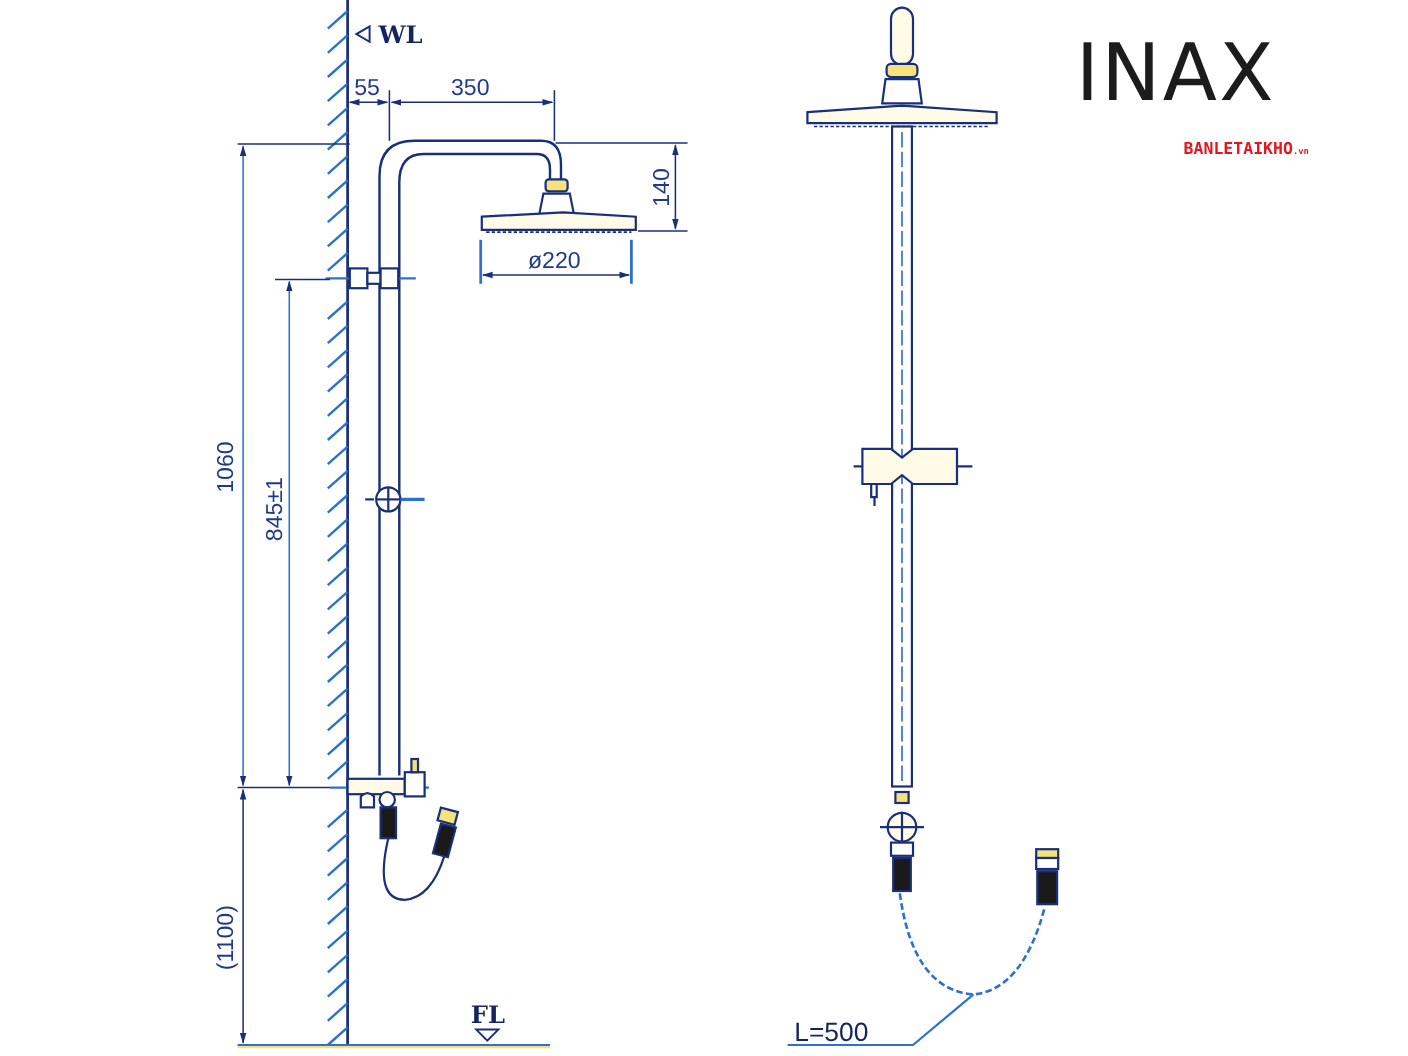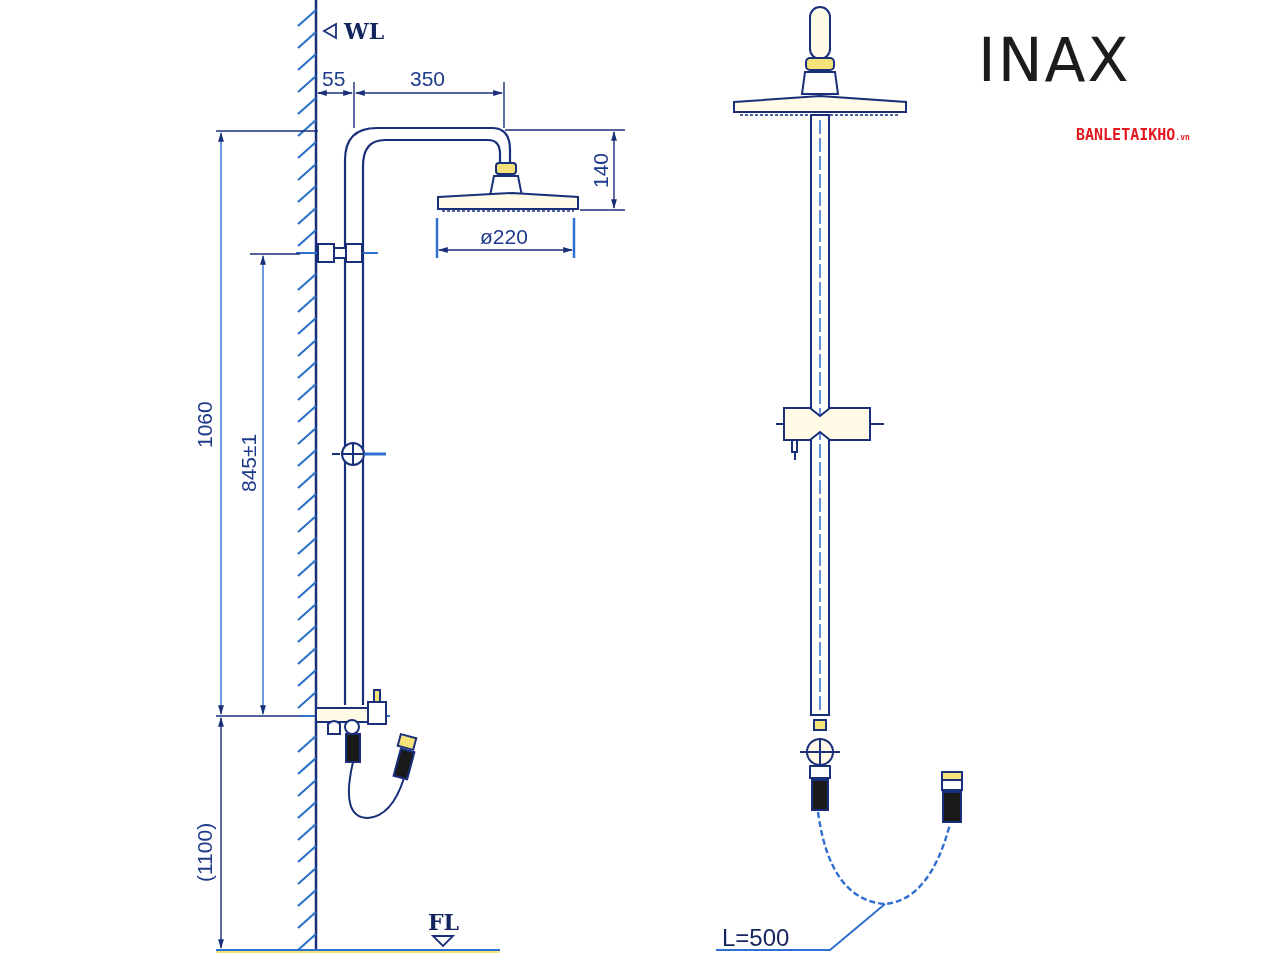--- a/index.html
+++ b/index.html
@@ -1,20 +1,20 @@
 <!DOCTYPE html>
 <html><head>
   <meta charset="utf-8">
   <style>
     html, body { margin: 0; padding: 0; background: #ffffff; }
     body { width: 1280px; height: 960px; overflow: hidden; position: relative; font-family: "Liberation Sans", sans-serif; }
     #canvas { position: absolute; left: 0; top: 0; width: 1280px; height: 960px; }
     .dim { font-family: "Liberation Sans", sans-serif; font-size: 21px; fill: #1f3a8a; }
     .serif-lbl { font-family: "DejaVu Serif", serif; font-size: 22px; font-weight: bold; fill: #14245e; }
-    .logo { position: absolute; left: 978px; top: 30px; font-family: "DejaVu Sans", sans-serif; font-size: 60px; font-weight: 500; color: #1c1c1c; letter-spacing: 2px; line-height: 1; }
+    .logo { position: absolute; left: 978px; top: 30px; font-family: "DejaVu Sans", sans-serif; font-size: 72px; font-weight: 500; color: #1c1c1c; letter-spacing: 2px; line-height: 1; }
     .logo-sub { position: absolute; left: 1076px; top: 126px; font-family: "DejaVu Sans Mono", monospace; font-weight: bold; font-size: 15px; color: #e3171f; letter-spacing: 0px; }
     .logo-sub small { font-size: 8px; }
   </style>
 </head>
 <body>
 
 <div class="logo">INAX</div>
 <div class="logo-sub"><span>BANLETAIKHO</span><small>.vn</small></div>
 
 <svg id="canvas" viewBox="0 0 1280 960" xmlns="http://www.w3.org/2000/svg">

